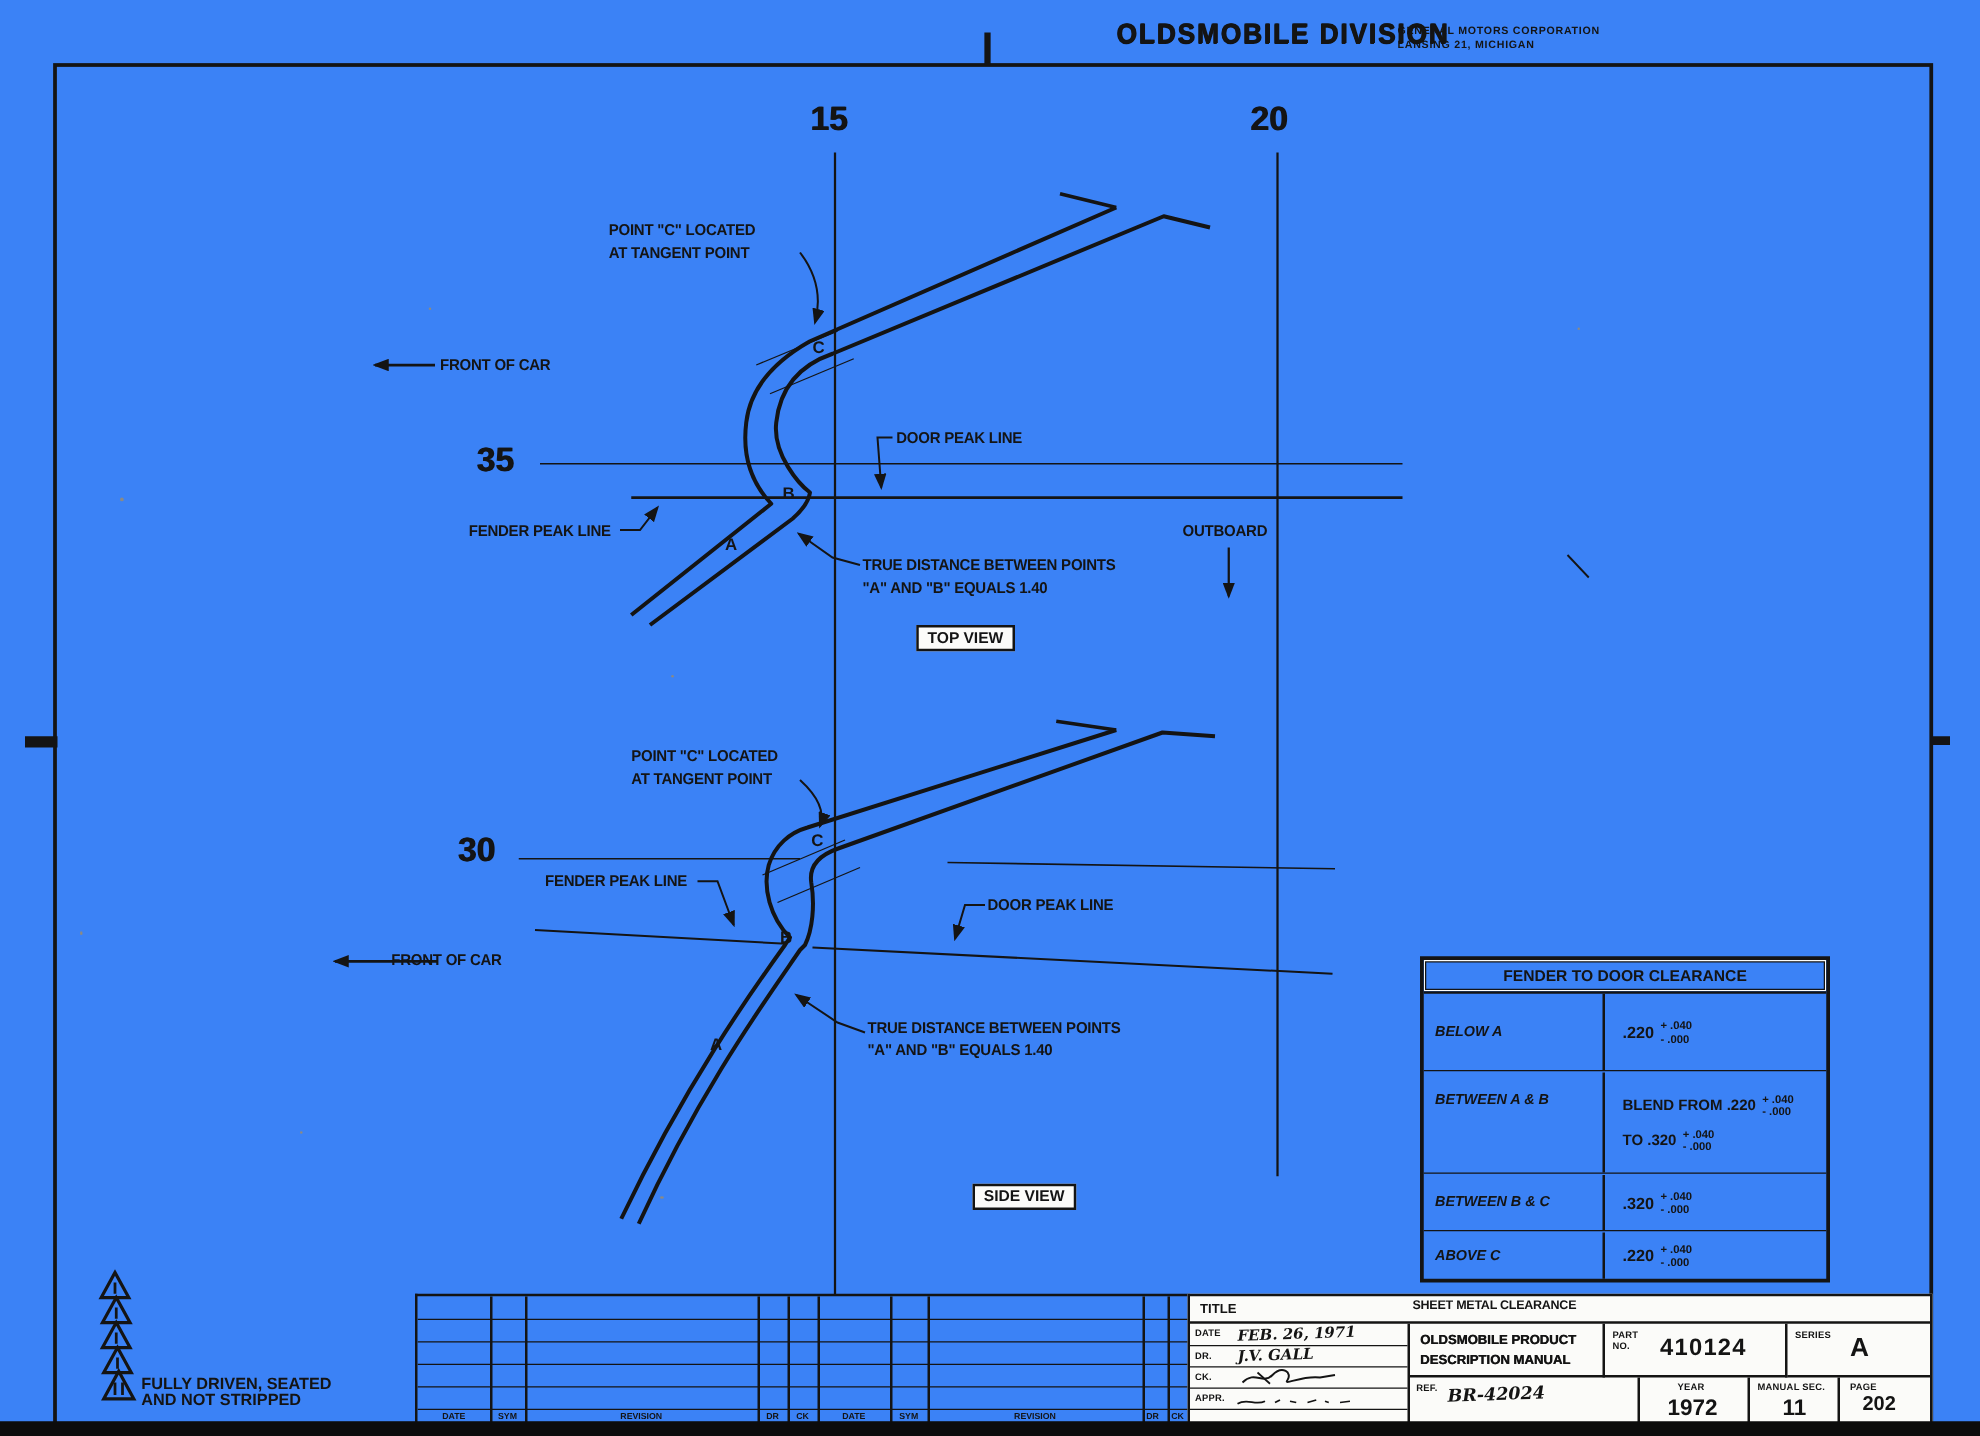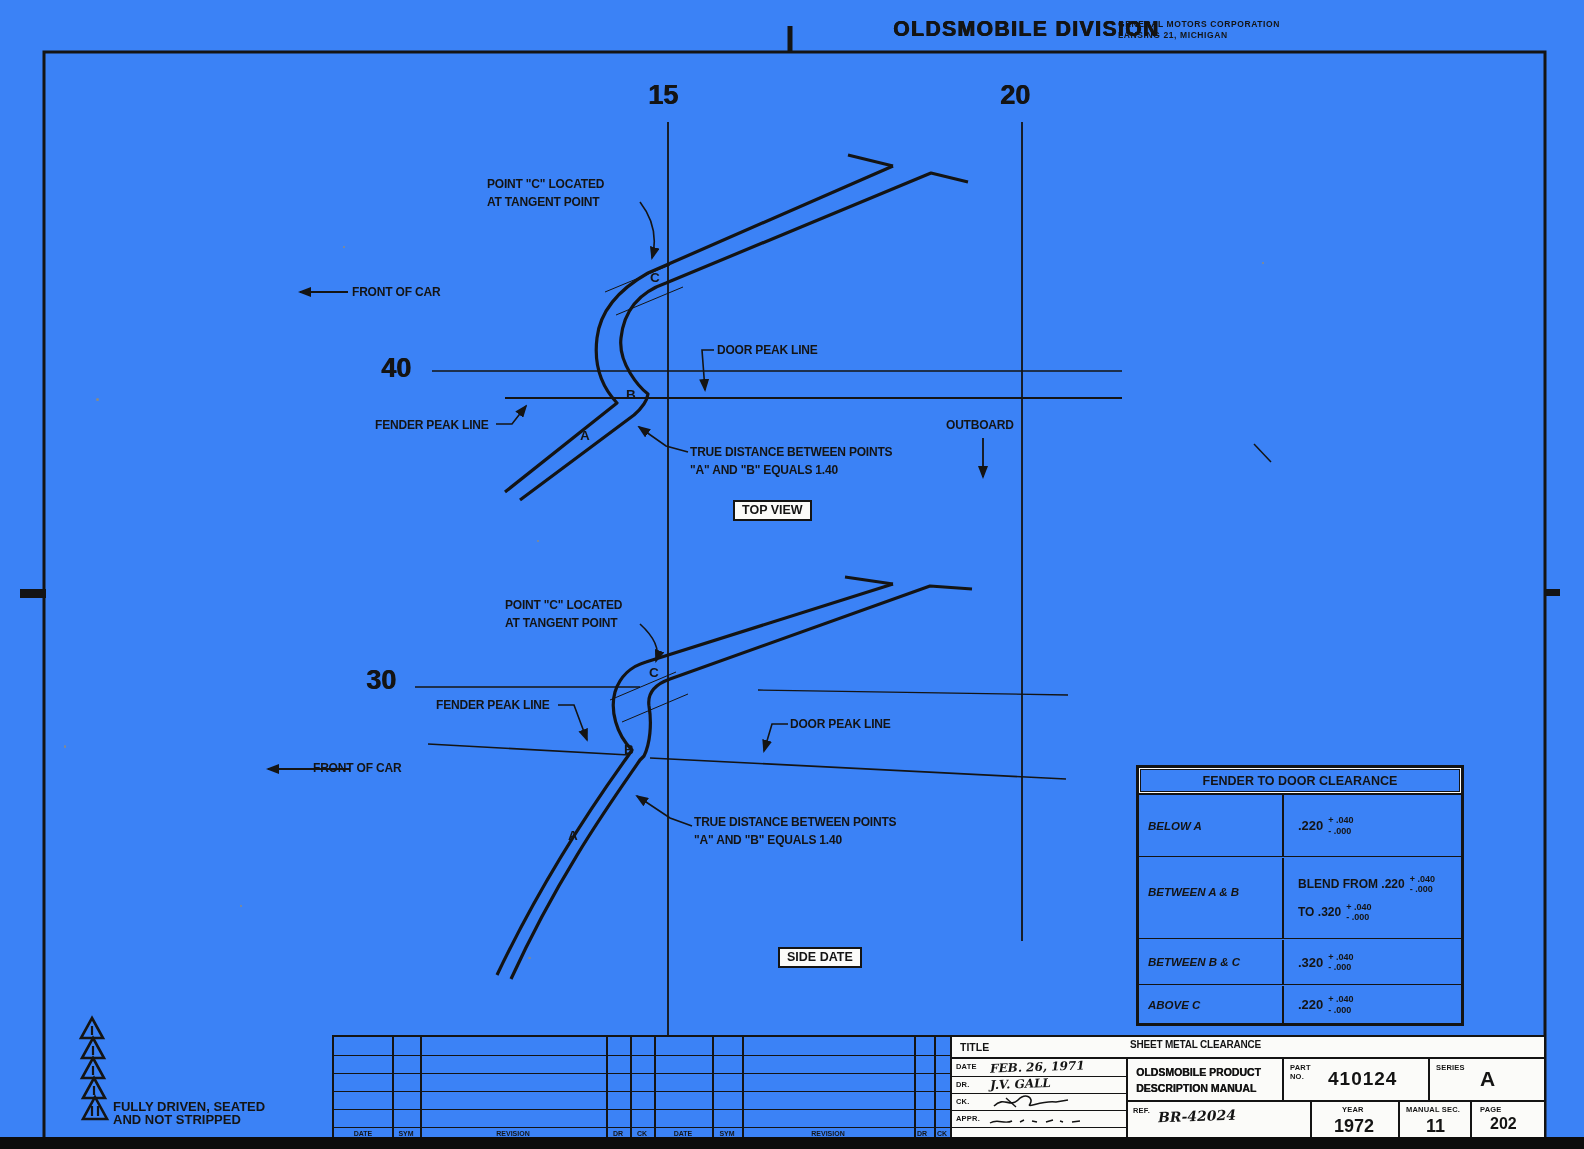--- a/index.html
+++ b/index.html
@@ -128,21 +128,21 @@
         </g>
     </g>
   </svg>
 
   <div class="division" style="left:893px;top:16px;">OLDSMOBILE DIVISION</div>
   <div class="corp" style="left:1118px;top:19px;">GENERAL MOTORS CORPORATION</div>
   <div class="corp" style="left:1118px;top:30px;">LANSING 21, MICHIGAN</div>
 
   <div class="big" style="left:648px;top:80px;">15</div>
   <div class="big" style="left:1000px;top:80px;">20</div>
-  <div class="big" style="left:381px;top:353px;">40</div>
+  <div class="big" style="left:381px;top:353px;">35</div>
   <div class="big" style="left:366px;top:665px;">30</div>
 
   <div class="lbl" style="left:487px;top:177px;">POINT "C" LOCATED</div>
   <div class="lbl" style="left:487px;top:195px;">AT TANGENT POINT</div>
   <div class="lbl" style="left:352px;top:285px;">FRONT OF CAR</div>
   <div class="lbl" style="left:717px;top:343px;">DOOR PEAK LINE</div>
   <div class="lbl" style="left:375px;top:418px;">FENDER PEAK LINE</div>
   <div class="lbl" style="left:690px;top:445px;">TRUE DISTANCE BETWEEN POINTS</div>
   <div class="lbl" style="left:690px;top:463px;">"A" AND "B" EQUALS 1.40</div>
   <div class="lbl" style="left:946px;top:418px;">OUTBOARD</div>
@@ -154,38 +154,38 @@
   <div class="lbl" style="left:505px;top:598px;">POINT "C" LOCATED</div>
   <div class="lbl" style="left:505px;top:616px;">AT TANGENT POINT</div>
   <div class="lbl" style="left:436px;top:698px;">FENDER PEAK LINE</div>
   <div class="lbl" style="left:790px;top:717px;">DOOR PEAK LINE</div>
   <div class="lbl" style="left:313px;top:761px;">FRONT OF CAR</div>
   <div class="lbl" style="left:694px;top:815px;">TRUE DISTANCE BETWEEN POINTS</div>
   <div class="lbl" style="left:694px;top:833px;">"A" AND "B" EQUALS 1.40</div>
   <div class="pt" style="left:568px;top:828px;">A</div>
   <div class="pt" style="left:624px;top:742px;">B</div>
   <div class="pt" style="left:649px;top:665px;">C</div>
-  <div class="viewbox" style="left:778px;top:947px;">SIDE DATE</div>
+  <div class="viewbox" style="left:778px;top:947px;">SIDE VIEW</div>
 
   <div id="cleartable">
     <div id="ct-head">FENDER TO DOOR CLEARANCE</div>
 
     <div class="ct-row" style="top:27px;height:61px;border-bottom:1.8px solid #141414;">
       <div class="ct-zone">BELOW A</div>
       <div class="ct-val">
         <span>.220</span>
         <span class="tol">
           <span>+ .040</span>
           <span>- .000</span>
         </span>
       </div>
     </div>
 
     <div class="ct-row" style="top:90px;height:80px;border-bottom:1.8px solid #141414;">
-      <div class="ct-zone" style="align-items:flex-start;padding-top:28px;">BETWEEN A &amp; B</div>
+      <div class="ct-zone" style="align-items:flex-start;padding-top:16px;">BETWEEN A &amp; B</div>
       <div class="ct-val" style="flex-direction:column;justify-content:center;align-items:center;font-size:12px;">
         <span class="blendline">
           <span>BLEND FROM</span>&nbsp;
           <span>.220</span>
           <span class="tol">
             <span>+ .040</span>
             <span>- .000</span>
           </span>
         </span>
         <span class="blendline" style="margin-top:7px;">

